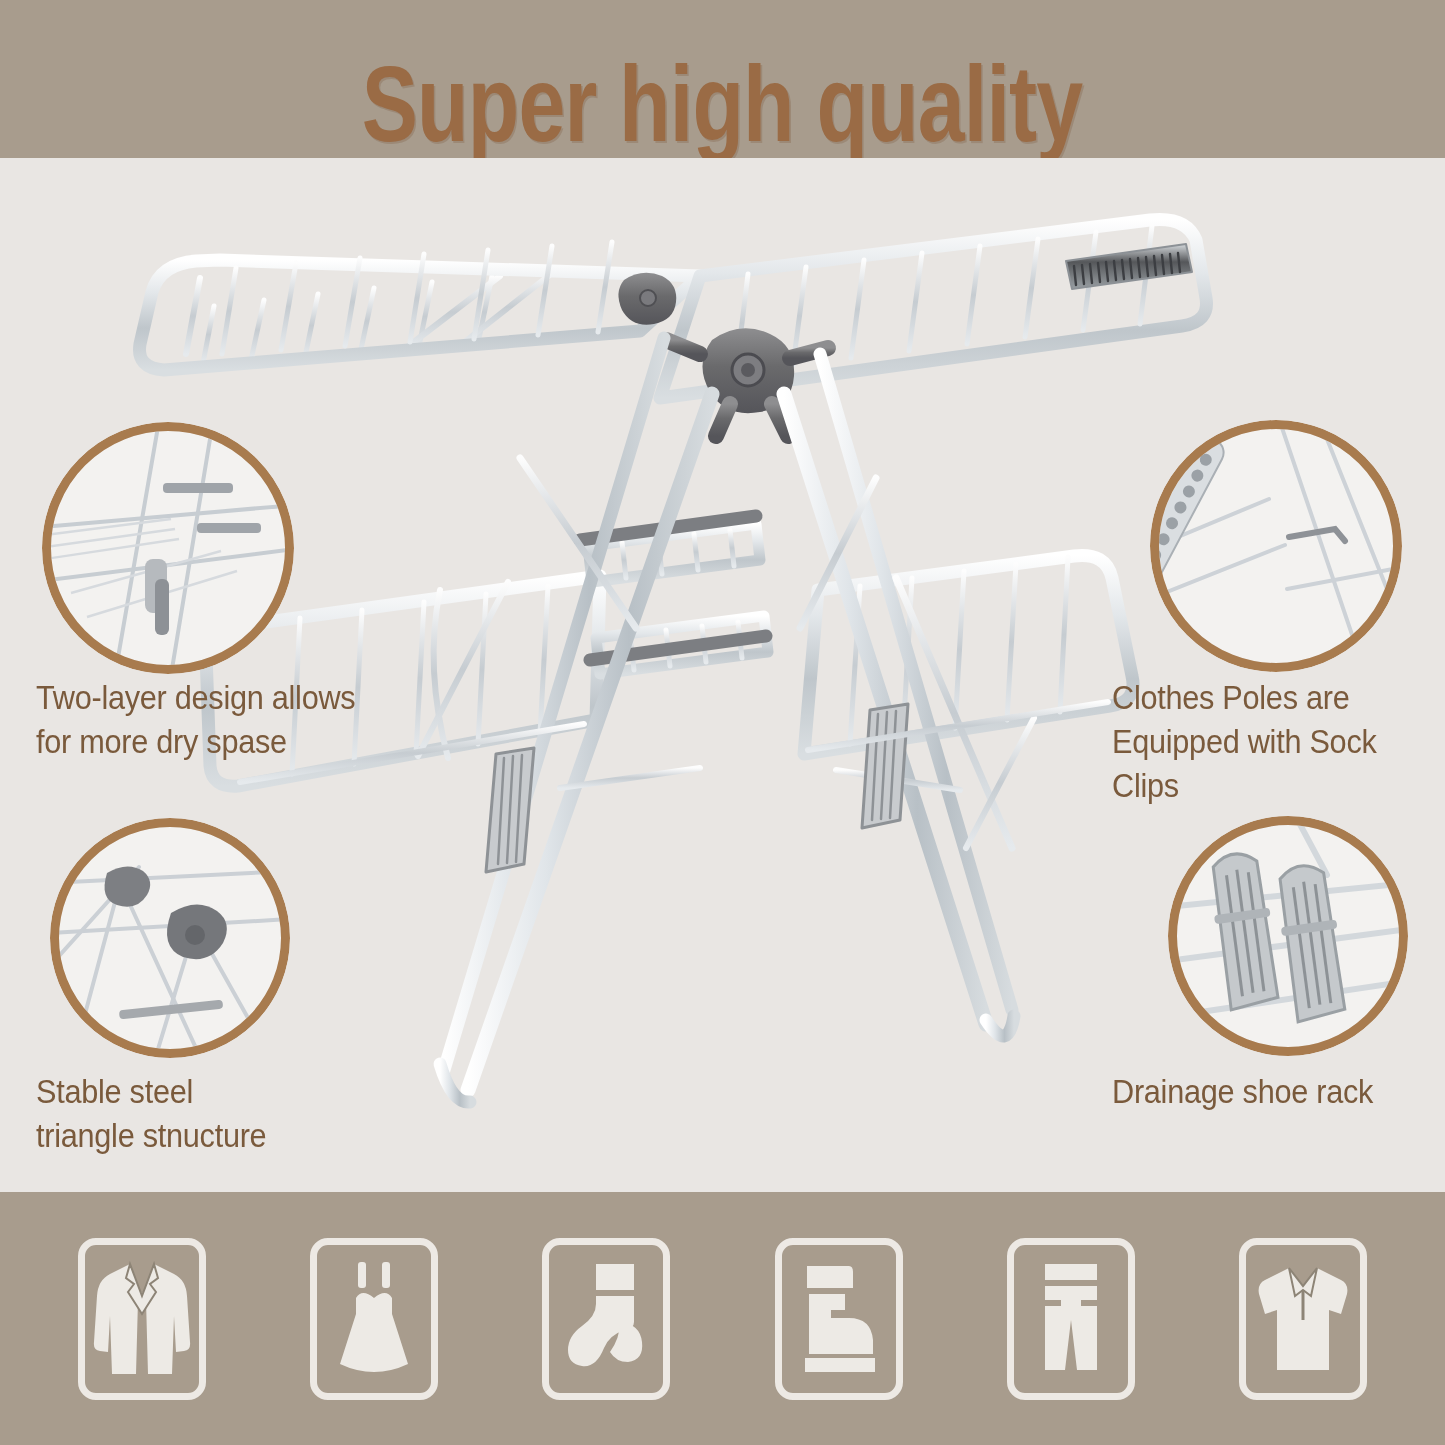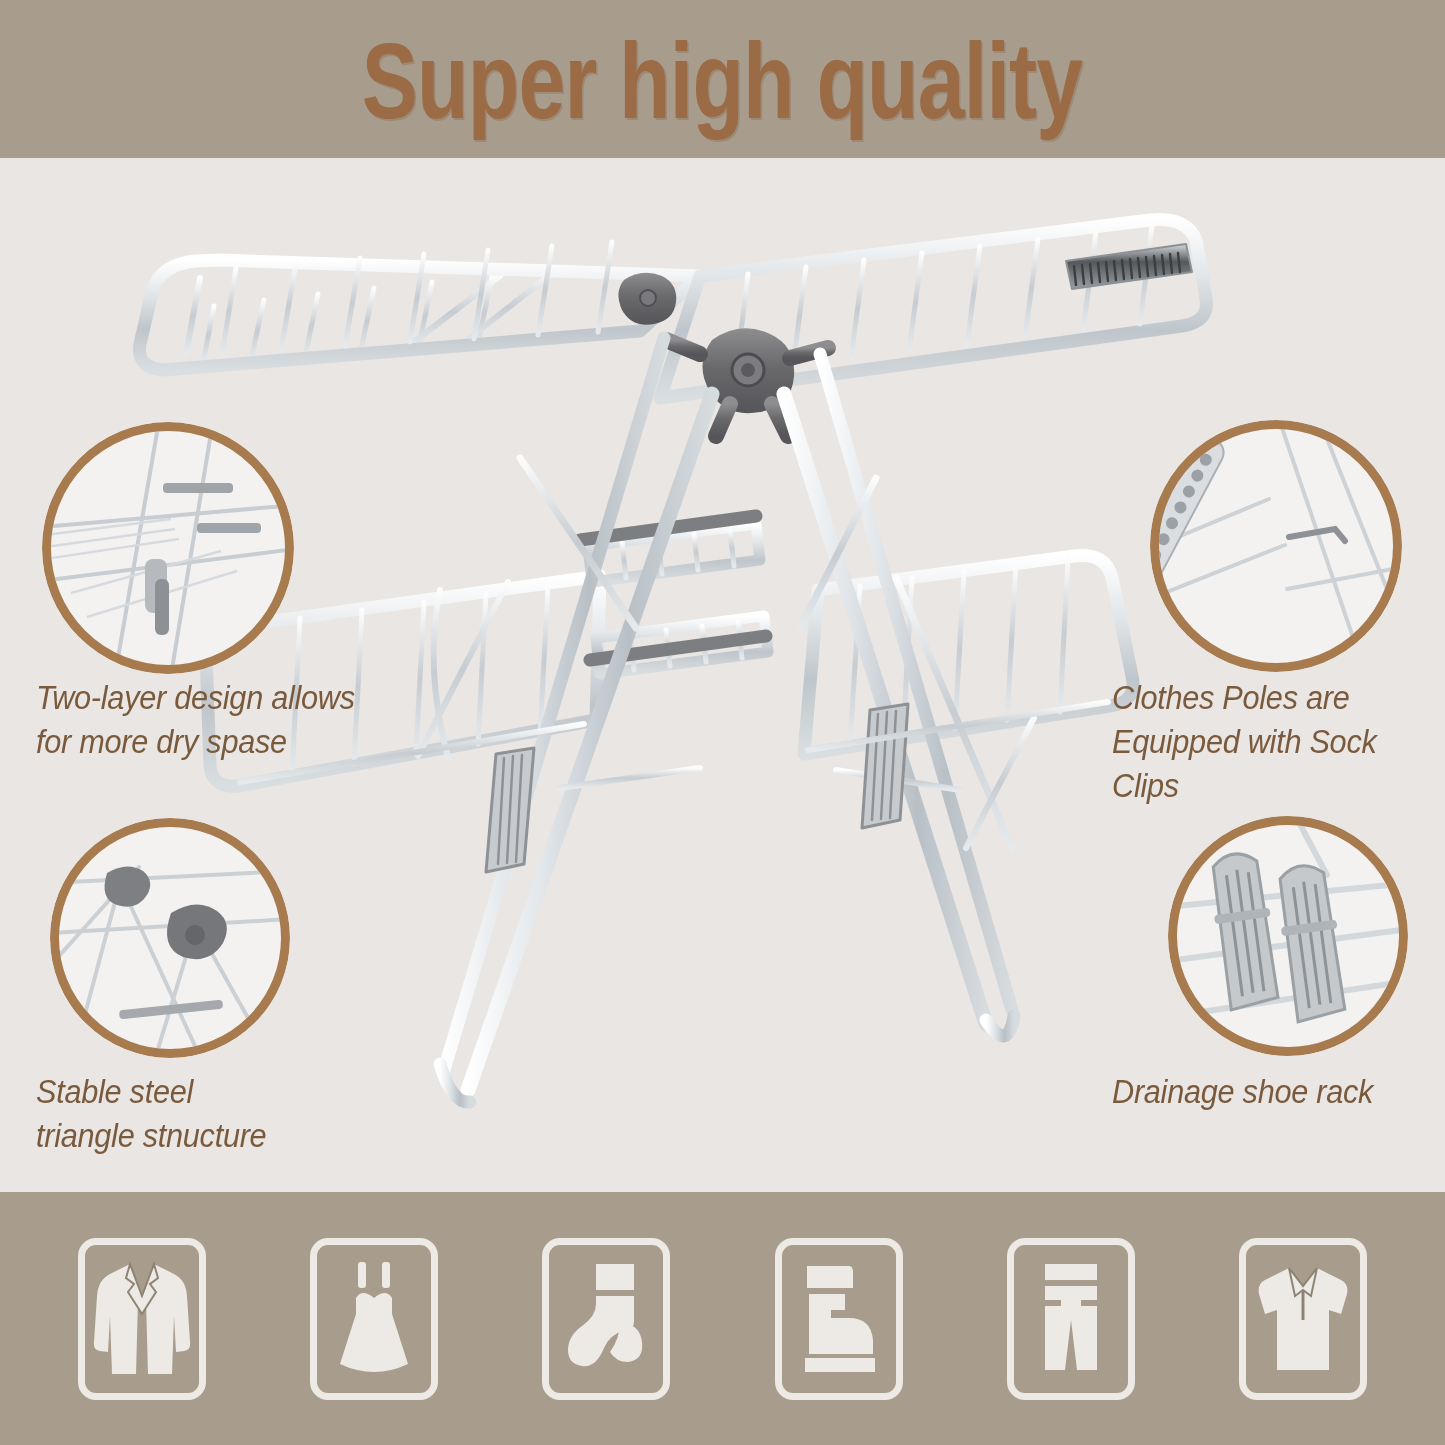--- a/index.html
+++ b/index.html
@@ -12,21 +12,21 @@
   }
   #page{
     position:relative;width:1445px;height:1445px;overflow:hidden;
     background:#E9E6E3;
   }
 
   
   .header-band{
     position:absolute;left:0;top:0;width:1445px;height:158px;
     background:#A89C8D;
-    display:flex;align-items:center;justify-content:center;
+    display:flex;align-items:flex-end;justify-content:center;
   }
   .header-title{
     font-family:"Liberation Sans", sans-serif;
     font-weight:bold;
     font-size:108px;
     line-height:108px;
     letter-spacing:-1px;
     color:#9A6B45;
     transform:scaleX(0.78);
     transform-origin:center center;
@@ -48,21 +48,21 @@
     border-radius:18px;
     box-sizing:border-box;
     position:relative;
     display:flex;align-items:center;justify-content:center;
   }
   .icon-tile svg{display:block;}
 
   
   .stage{
     position:absolute;left:0;top:158px;width:1445px;height:1034px;
-    background:#E9E6E3;overflow:hidden;font-style:italic;
+    background:#E9E6E3;overflow:hidden;
   }
 
   
   .product{
     position:absolute;left:0;top:0;width:1445px;height:1034px;
   }
 
   
   .callout{
     position:absolute;

